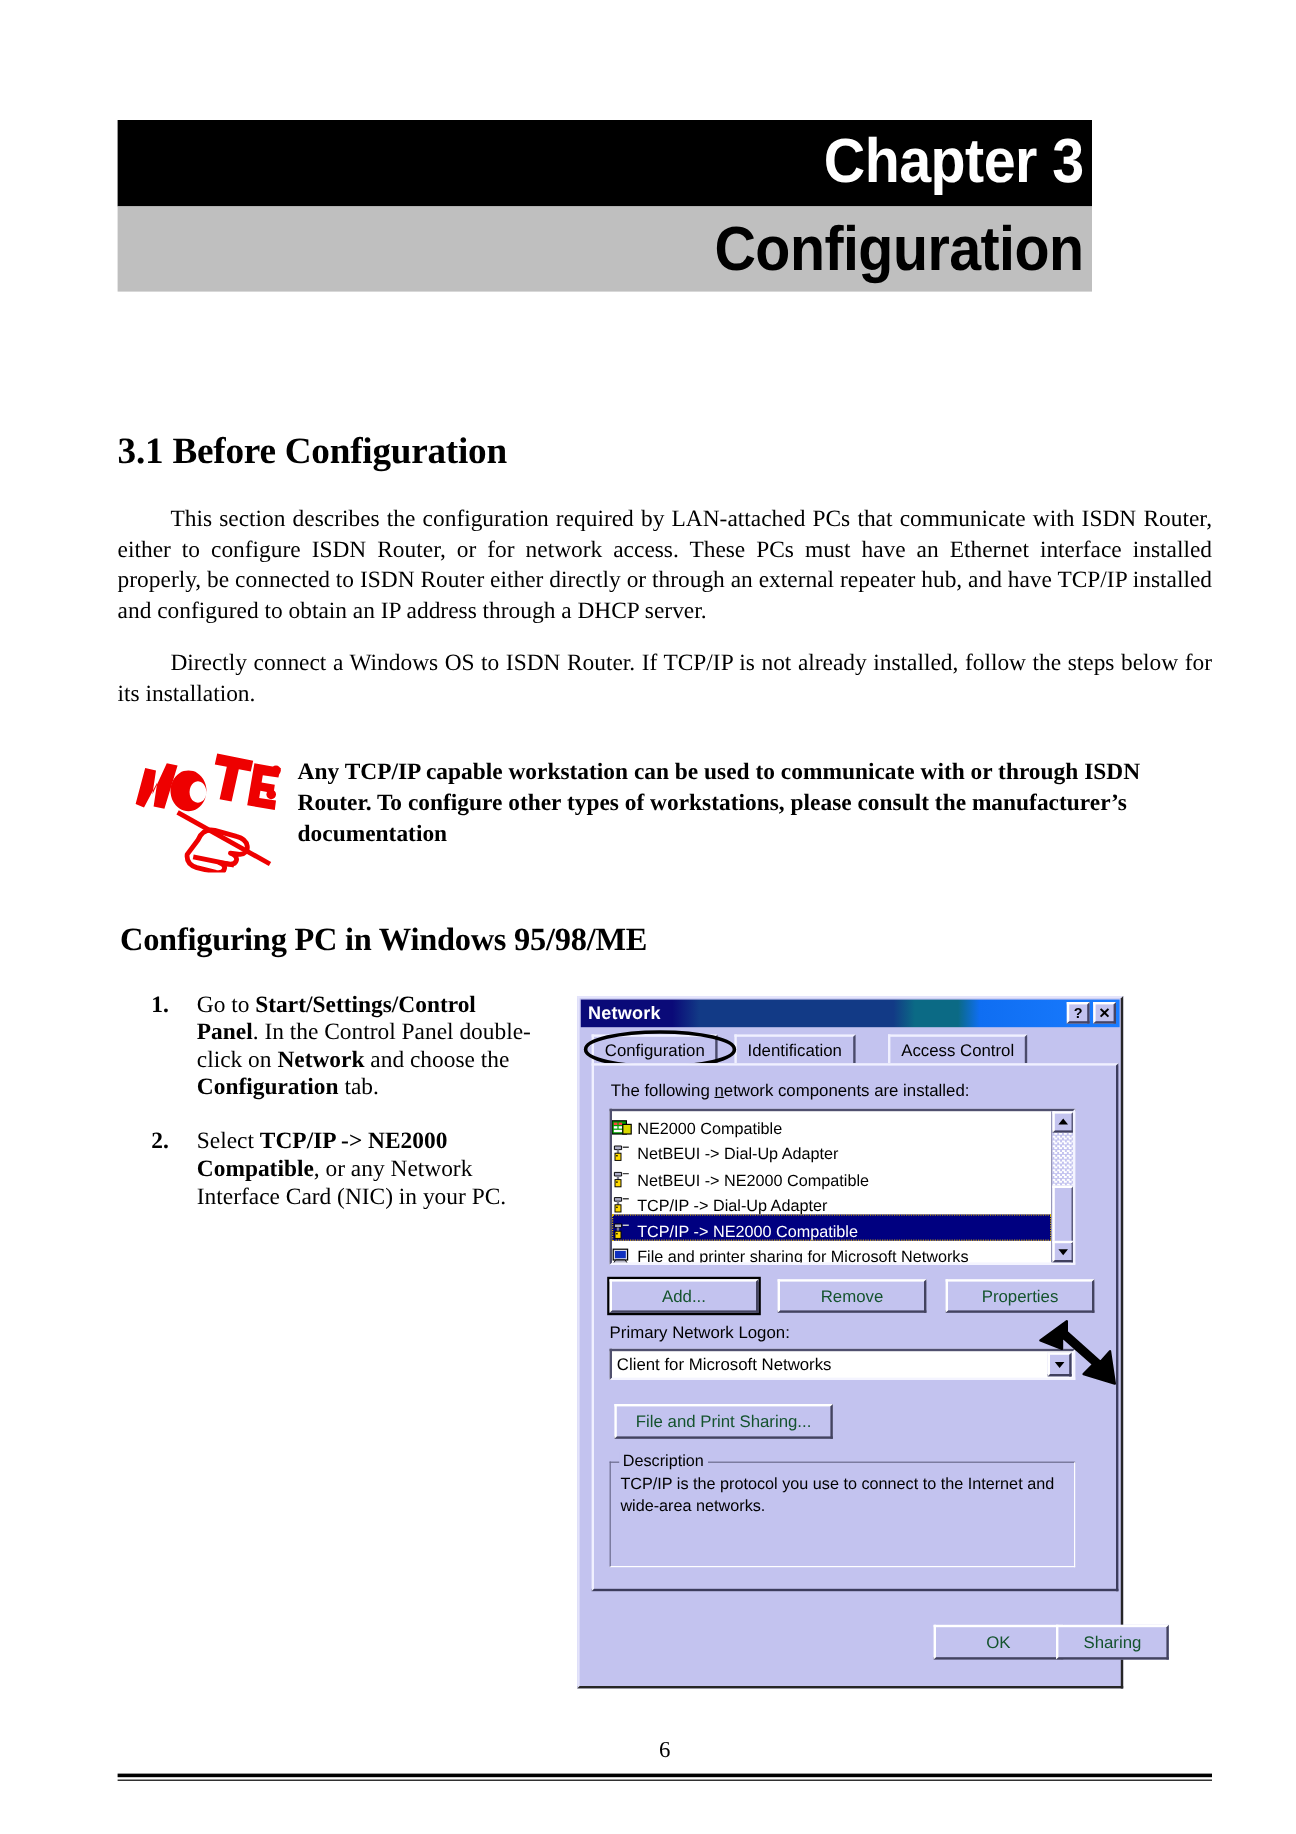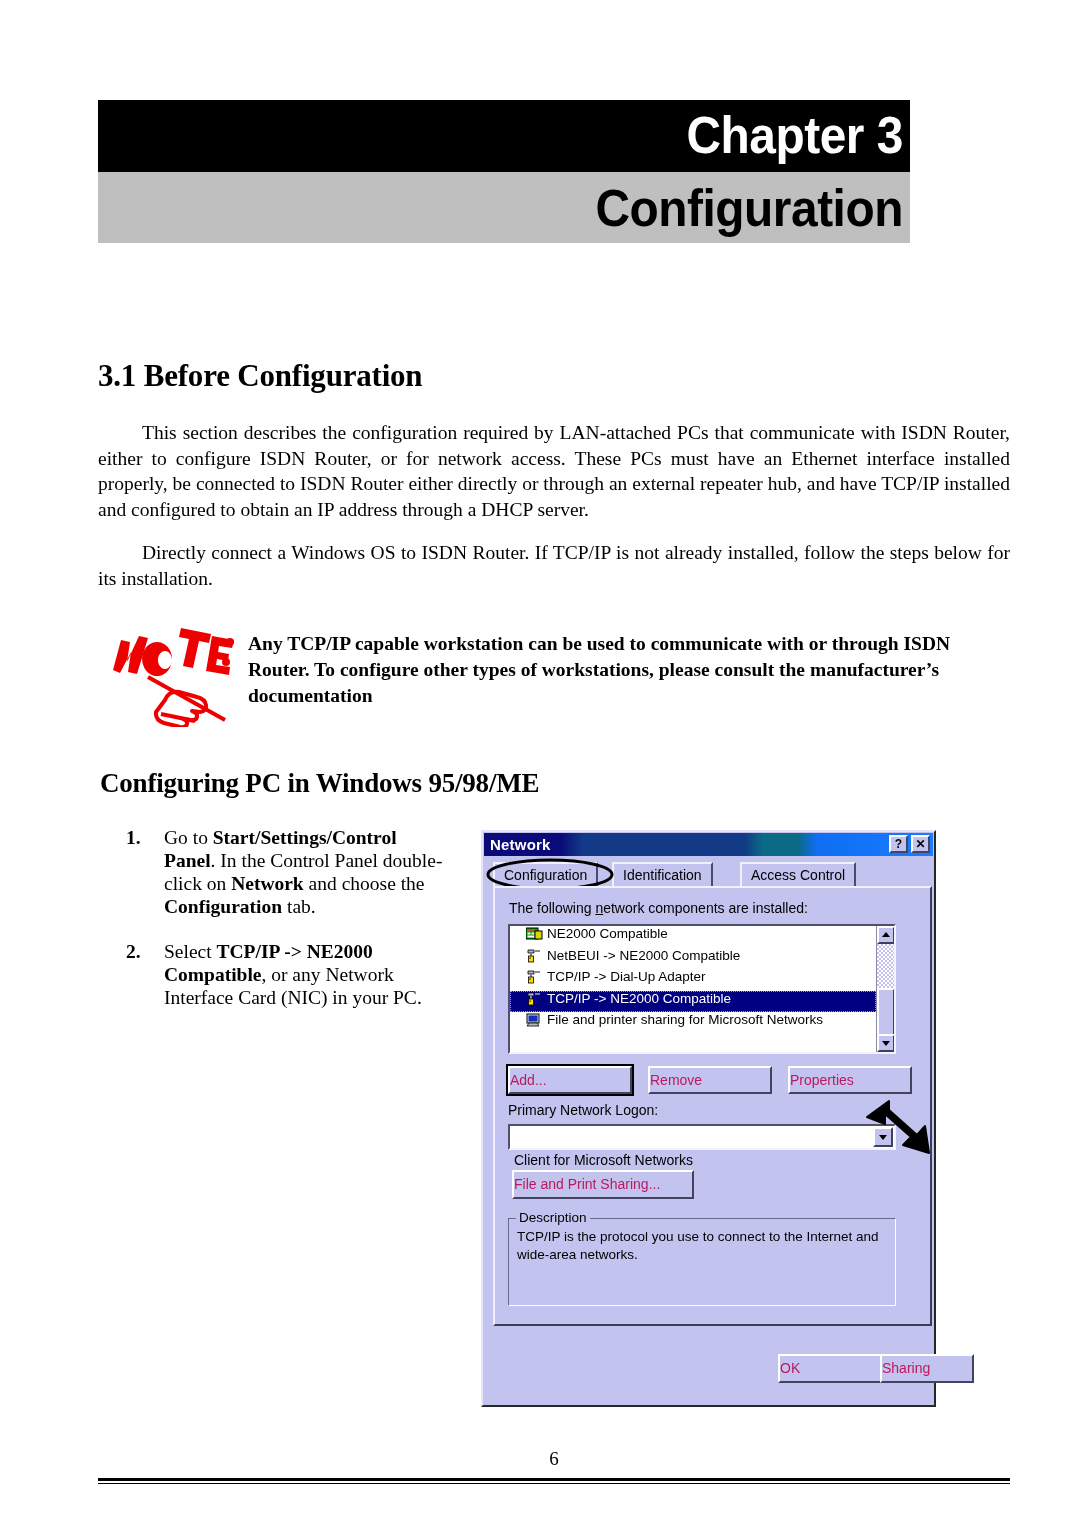--- a/index.html
+++ b/index.html
@@ -273,22 +273,22 @@
     overflow: hidden;
   }
   .list-items {
     position: absolute;
     left: 0; top: 0; right: 18px; bottom: 0;
     overflow: hidden;
   }
   .list-row {
     height: 21.5px;
     display: flex;
-    align-items: flex-start;
-    padding-left: 16px;
+    align-items: flex-end;
+    padding-left: 0;
     font-size: 13.5px;
     white-space: nowrap;
   }
   .list-row.selected {
     background: #000080;
     color: #ffffff;
     outline: 1px dotted #d8b000;
     outline-offset: -1px;
   }
   .li-icon {
@@ -351,23 +351,24 @@
 
   
   .btn {
     position: absolute;
     background: #c3c3ef;
     border-top: 2px solid #ffffff;
     border-left: 2px solid #ffffff;
     border-right: 2px solid #43435f;
     border-bottom: 2px solid #43435f;
     box-sizing: border-box;
+    text-align: center;
     font-size: 14px;
     font-family: "Liberation Sans", sans-serif;
-    color: #be185d;
+    color: #14532d;
     line-height: 24px;
     white-space: nowrap;
   }
   .btn.default {
     box-shadow: 0 0 0 2px #000000;
   }
   #btn-add      { left: 13px;  top: 178px; width: 124px; height: 28px; }
   #btn-remove   { left: 153px; top: 178px; width: 124px; height: 28px; }
   #btn-properties { left: 293px; top: 178px; width: 124px; height: 28px; }
 
@@ -388,21 +389,20 @@
     border-left: 2px solid #50506e;
     border-right: 2px solid #f4f4ff;
     border-bottom: 2px solid #f4f4ff;
     box-sizing: border-box;
   }
   #logon-value {
     position: absolute;
     left: 4px;
     top: 3px;
     font-size: 14px;
-    margin-top: 23px;
   }
   #logon-arrow-btn {
     position: absolute;
     right: 1px;
     top: 1px;
     width: 20px;
     height: 20px;
     background: #c3c3ef;
     border-top: 2px solid #ffffff;
     border-left: 2px solid #ffffff;
@@ -562,20 +562,30 @@
             <rect x="1.5" y="3.5" width="3" height="2" fill="#ff4040"></rect>
               <rect x="5.5" y="3.5" width="3" height="2" fill="#ff4040"></rect>
             <rect x="1.5" y="6.5" width="3" height="2" fill="#ffffff"></rect>
               <rect x="5.5" y="6.5" width="3" height="2" fill="#ffffff"></rect>
             <rect x="1.5" y="9.5" width="7" height="2" fill="#ffffff"></rect>
             <rect x="9" y="5" width="7" height="8" fill="#d8d800" stroke="#000" stroke-width="1"></rect>
           </svg>
           <span>NE2000 Compatible</span>
         </div>
 
+        <div class="list-row">
+          <svg class="li-icon" viewBox="0 0 17 16" aria-hidden="true">
+            <path d="M2,2 L8,2 L8,5 L2,5 Z" fill="#b0b0c8" stroke="#000" stroke-width="0.8"></path>
+            <path d="M4,5 L6,5 L6,9 L4,9 Z" fill="#808090"></path>
+            <rect x="2.5" y="8" width="5" height="6" fill="#ffd800" stroke="#000" stroke-width="0.8"></rect>
+            <rect x="3.5" y="9.5" width="1.2" height="1.2" fill="#000"></rect>
+            <path d="M9,3 L14,3" stroke="#404040" stroke-width="1.2"></path>
+          </svg>
+          <span>NetBEUI -&gt; Dial-Up Adapter</span>
+        </div>
 
         <div class="list-row">
           <svg class="li-icon" viewBox="0 0 17 16" aria-hidden="true">
             <path d="M2,2 L8,2 L8,5 L2,5 Z" fill="#b0b0c8" stroke="#000" stroke-width="0.8"></path>
             <path d="M4,5 L6,5 L6,9 L4,9 Z" fill="#808090"></path>
             <rect x="2.5" y="8" width="5" height="6" fill="#ffd800" stroke="#000" stroke-width="0.8"></rect>
             <rect x="3.5" y="9.5" width="1.2" height="1.2" fill="#000"></rect>
             <path d="M9,3 L14,3" stroke="#404040" stroke-width="1.2"></path>
           </svg>
           <span>NetBEUI -&gt; NE2000 Compatible</span>

